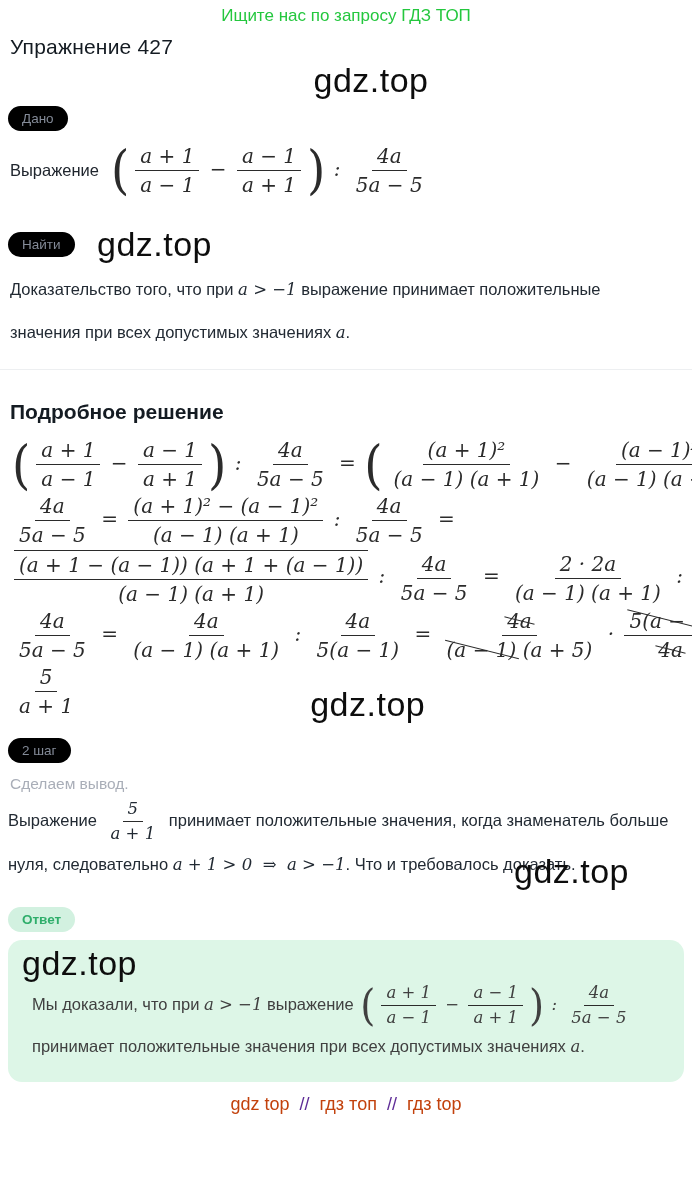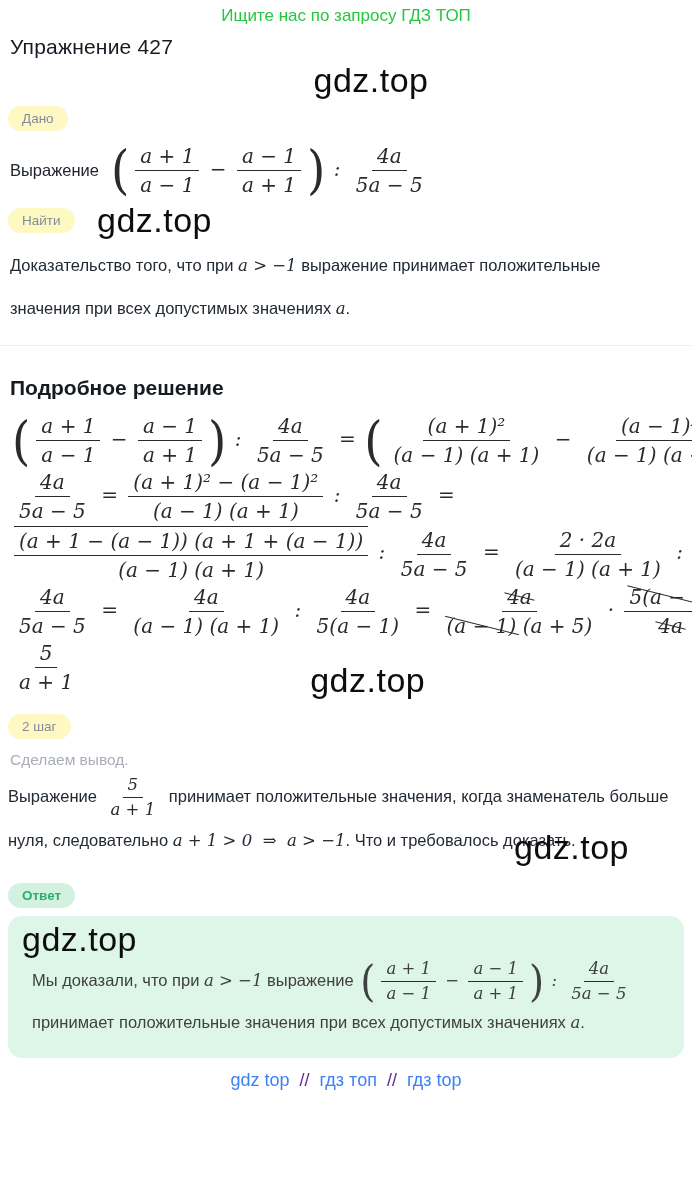--- a/index.html
+++ b/index.html
@@ -16,25 +16,25 @@
   .para{ font-size:16.5px;line-height:2.55;margin:4px 0 0 2px;color:#222a33; }
   
   .wm{ font-size:34px;color:#0d0d0d;font-weight:500;letter-spacing:.5px;white-space:nowrap; }
   .wm-top{ text-align:center;transform:translateX(25px);margin-top:2px; }
   .wm-inline{ display:inline-block;vertical-align:middle;margin-left:18px; }
   .wm-math{ position:absolute;left:50%;bottom:-6px;transform:translateX(-32%); }
   .wm-concl{ position:absolute;right:55px;bottom:-6px; }
   .wm-answer{ display:block;margin:-6px 0 0 -10px; }
   
   .badge{
-    display:inline-block;background:#fef9c3;color:#848b98;border-radius:15px;
+    display:inline-block;background:#000000;color:#848b98;border-radius:15px;
     padding:5px 14px;font-size:13.5px;vertical-align:middle;
   }
   .badge.green{ background:#d2f1e0;color:#2fae6b; }
-  .badge-row{ margin-top:0; }
+  .badge-row{ margin-top:24px; }
   
   .math{ font-size:20px;color:#2b2b2b; }
   .math-txt{ font-family:"DejaVu Serif",serif;font-style:italic;white-space:pre; }
   .txt{ font-family:"Liberation Sans",sans-serif; }
   .frac{
     display:inline-flex;flex-direction:column;align-items:center;
     vertical-align:middle;margin:0 4px;
   }
   .frac .num{ padding:0 5px 2px;border-bottom:1.5px solid #2b2b2b;line-height:1.2;white-space:nowrap;text-align:center; }
   .frac .den{ padding:2px 5px 0;line-height:1.2;white-space:nowrap;text-align:center; }
@@ -55,21 +55,21 @@
   
   .concl-wrap{ position:relative;margin-top:6px; }
   .concl{ font-size:16.5px;line-height:2.45;color:#222a33; }
   .answer-box{
     background:#ddf6e7;border-radius:14px;margin:8px 0 0 0;
     padding:10px 20px 16px 24px;
   }
   .answer-text{ font-size:16.5px;line-height:2.3;color:#404040; }
   
   .footer{ text-align:center;margin-top:12px;font-size:18px;color:#5e2b97; }
-  .footer a{ color:#3b82f6;text-decoration:none;margin:0 6px;cursor:pointer; }
+  .footer a{ color:#c2410c;text-decoration:none;margin:0 6px;cursor:pointer; }
   .footer .sep{ margin:0 4px; }
 </style>
 </head>
 <body>
 
 <div class="page">
 
   <div class="promo">Ищите нас по запросу ГДЗ ТОП</div>
 
   <h1 class="title">Упражнение 427</h1>

